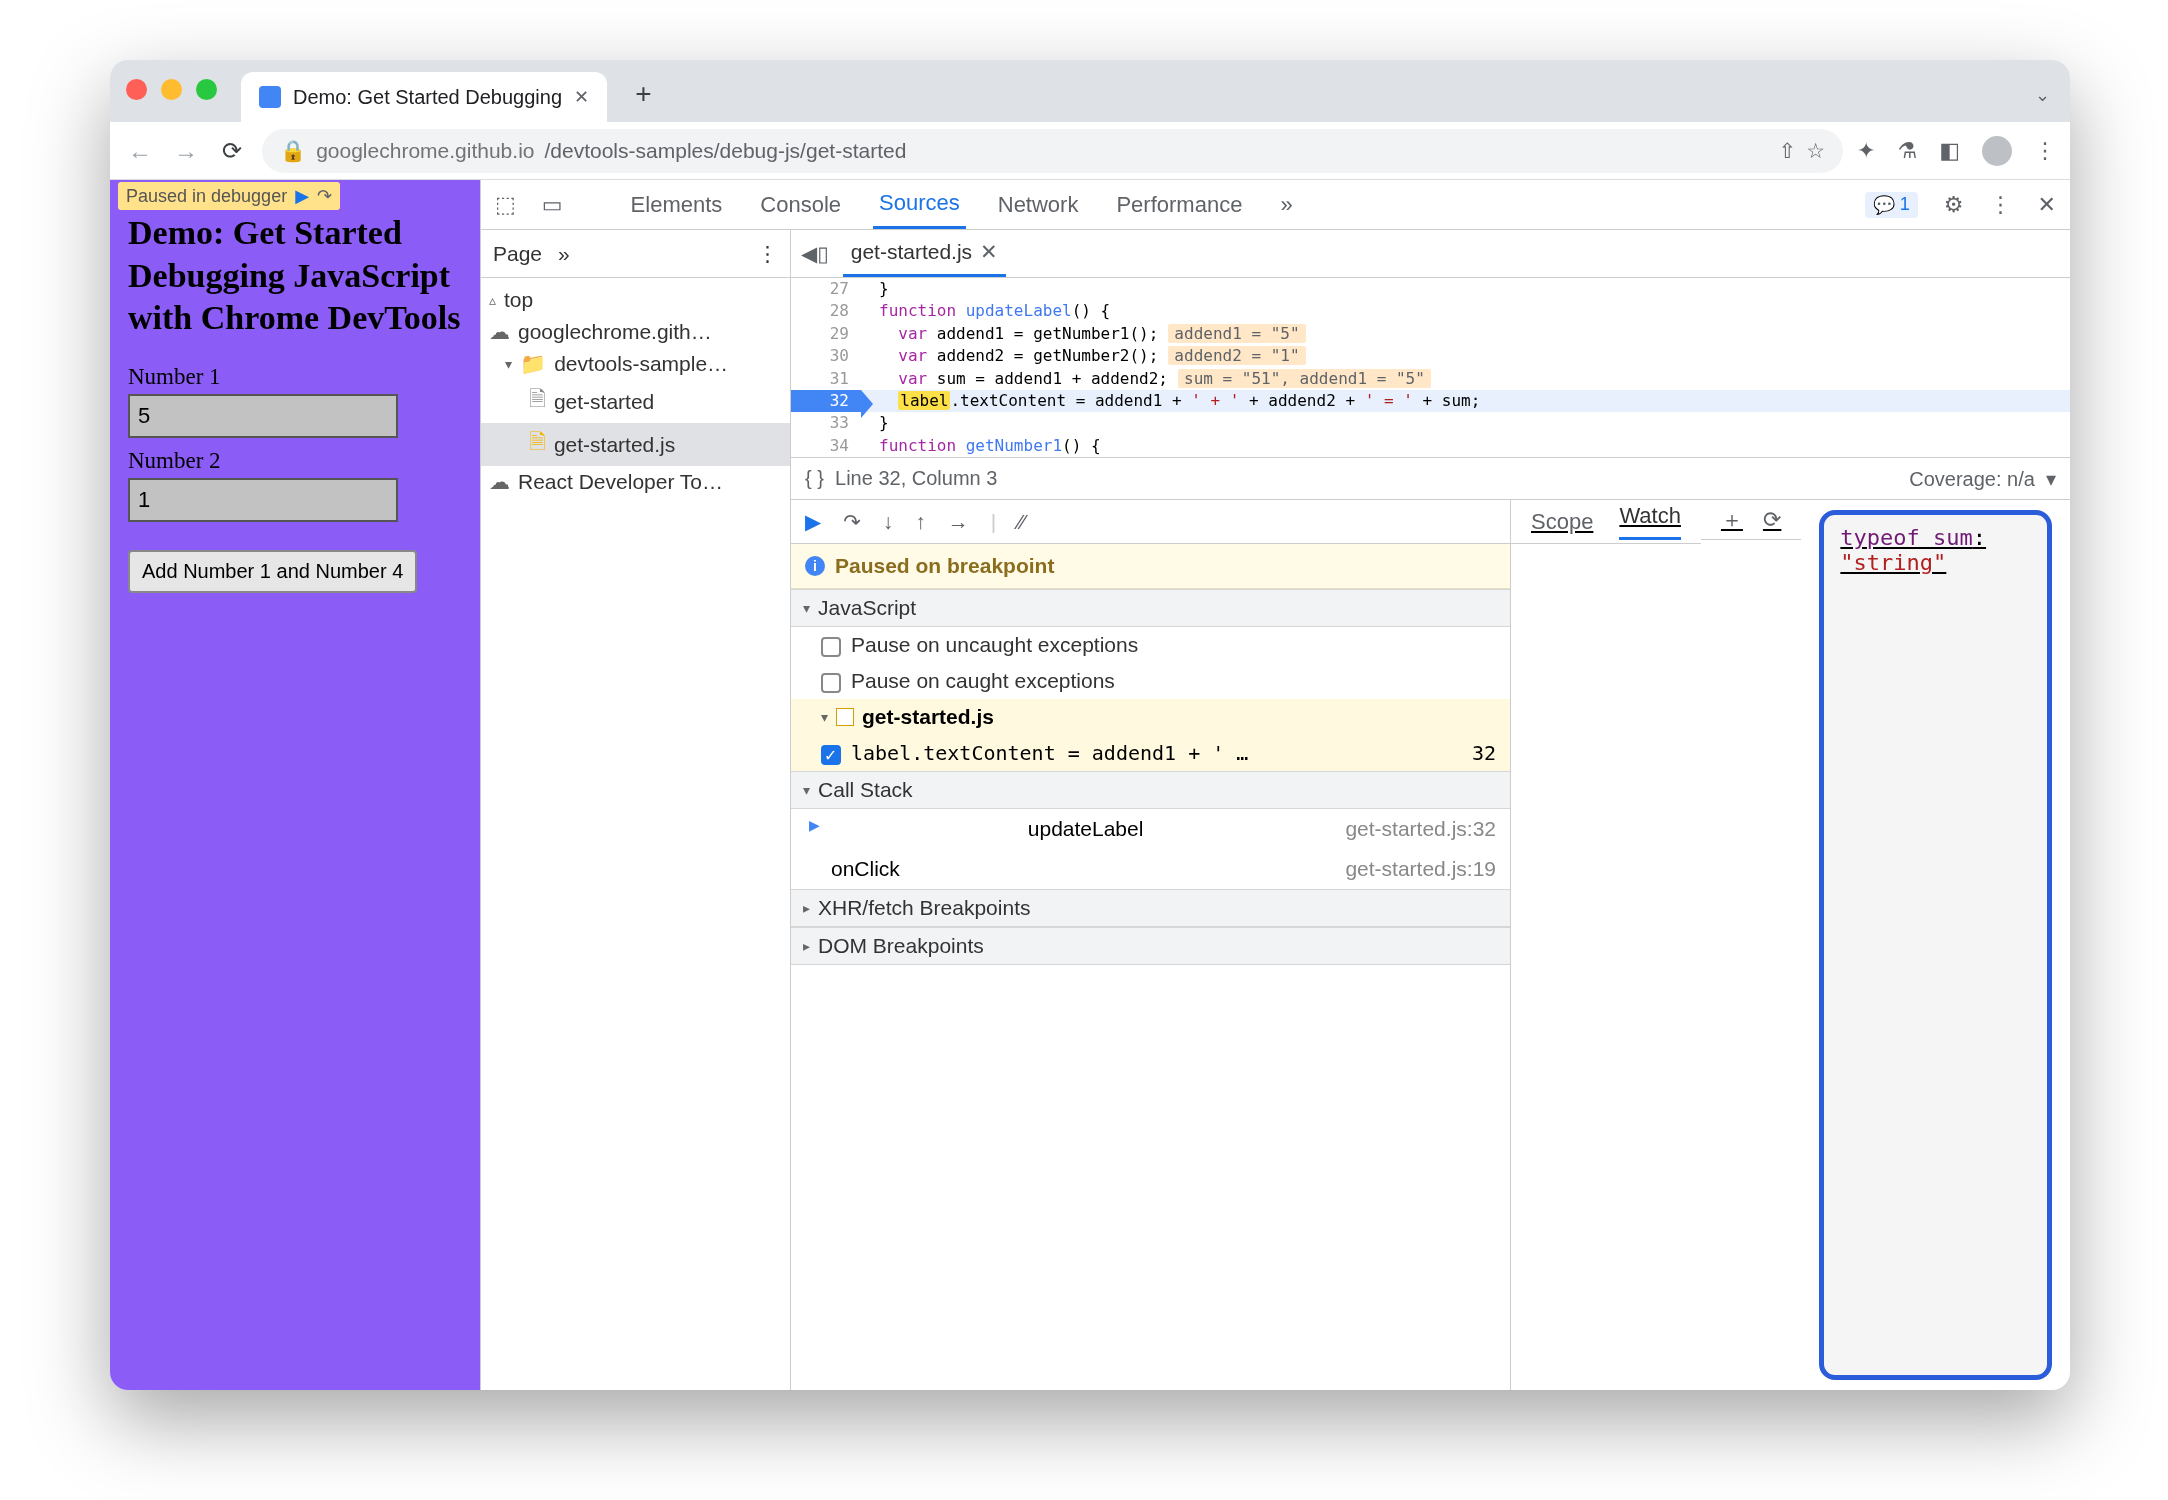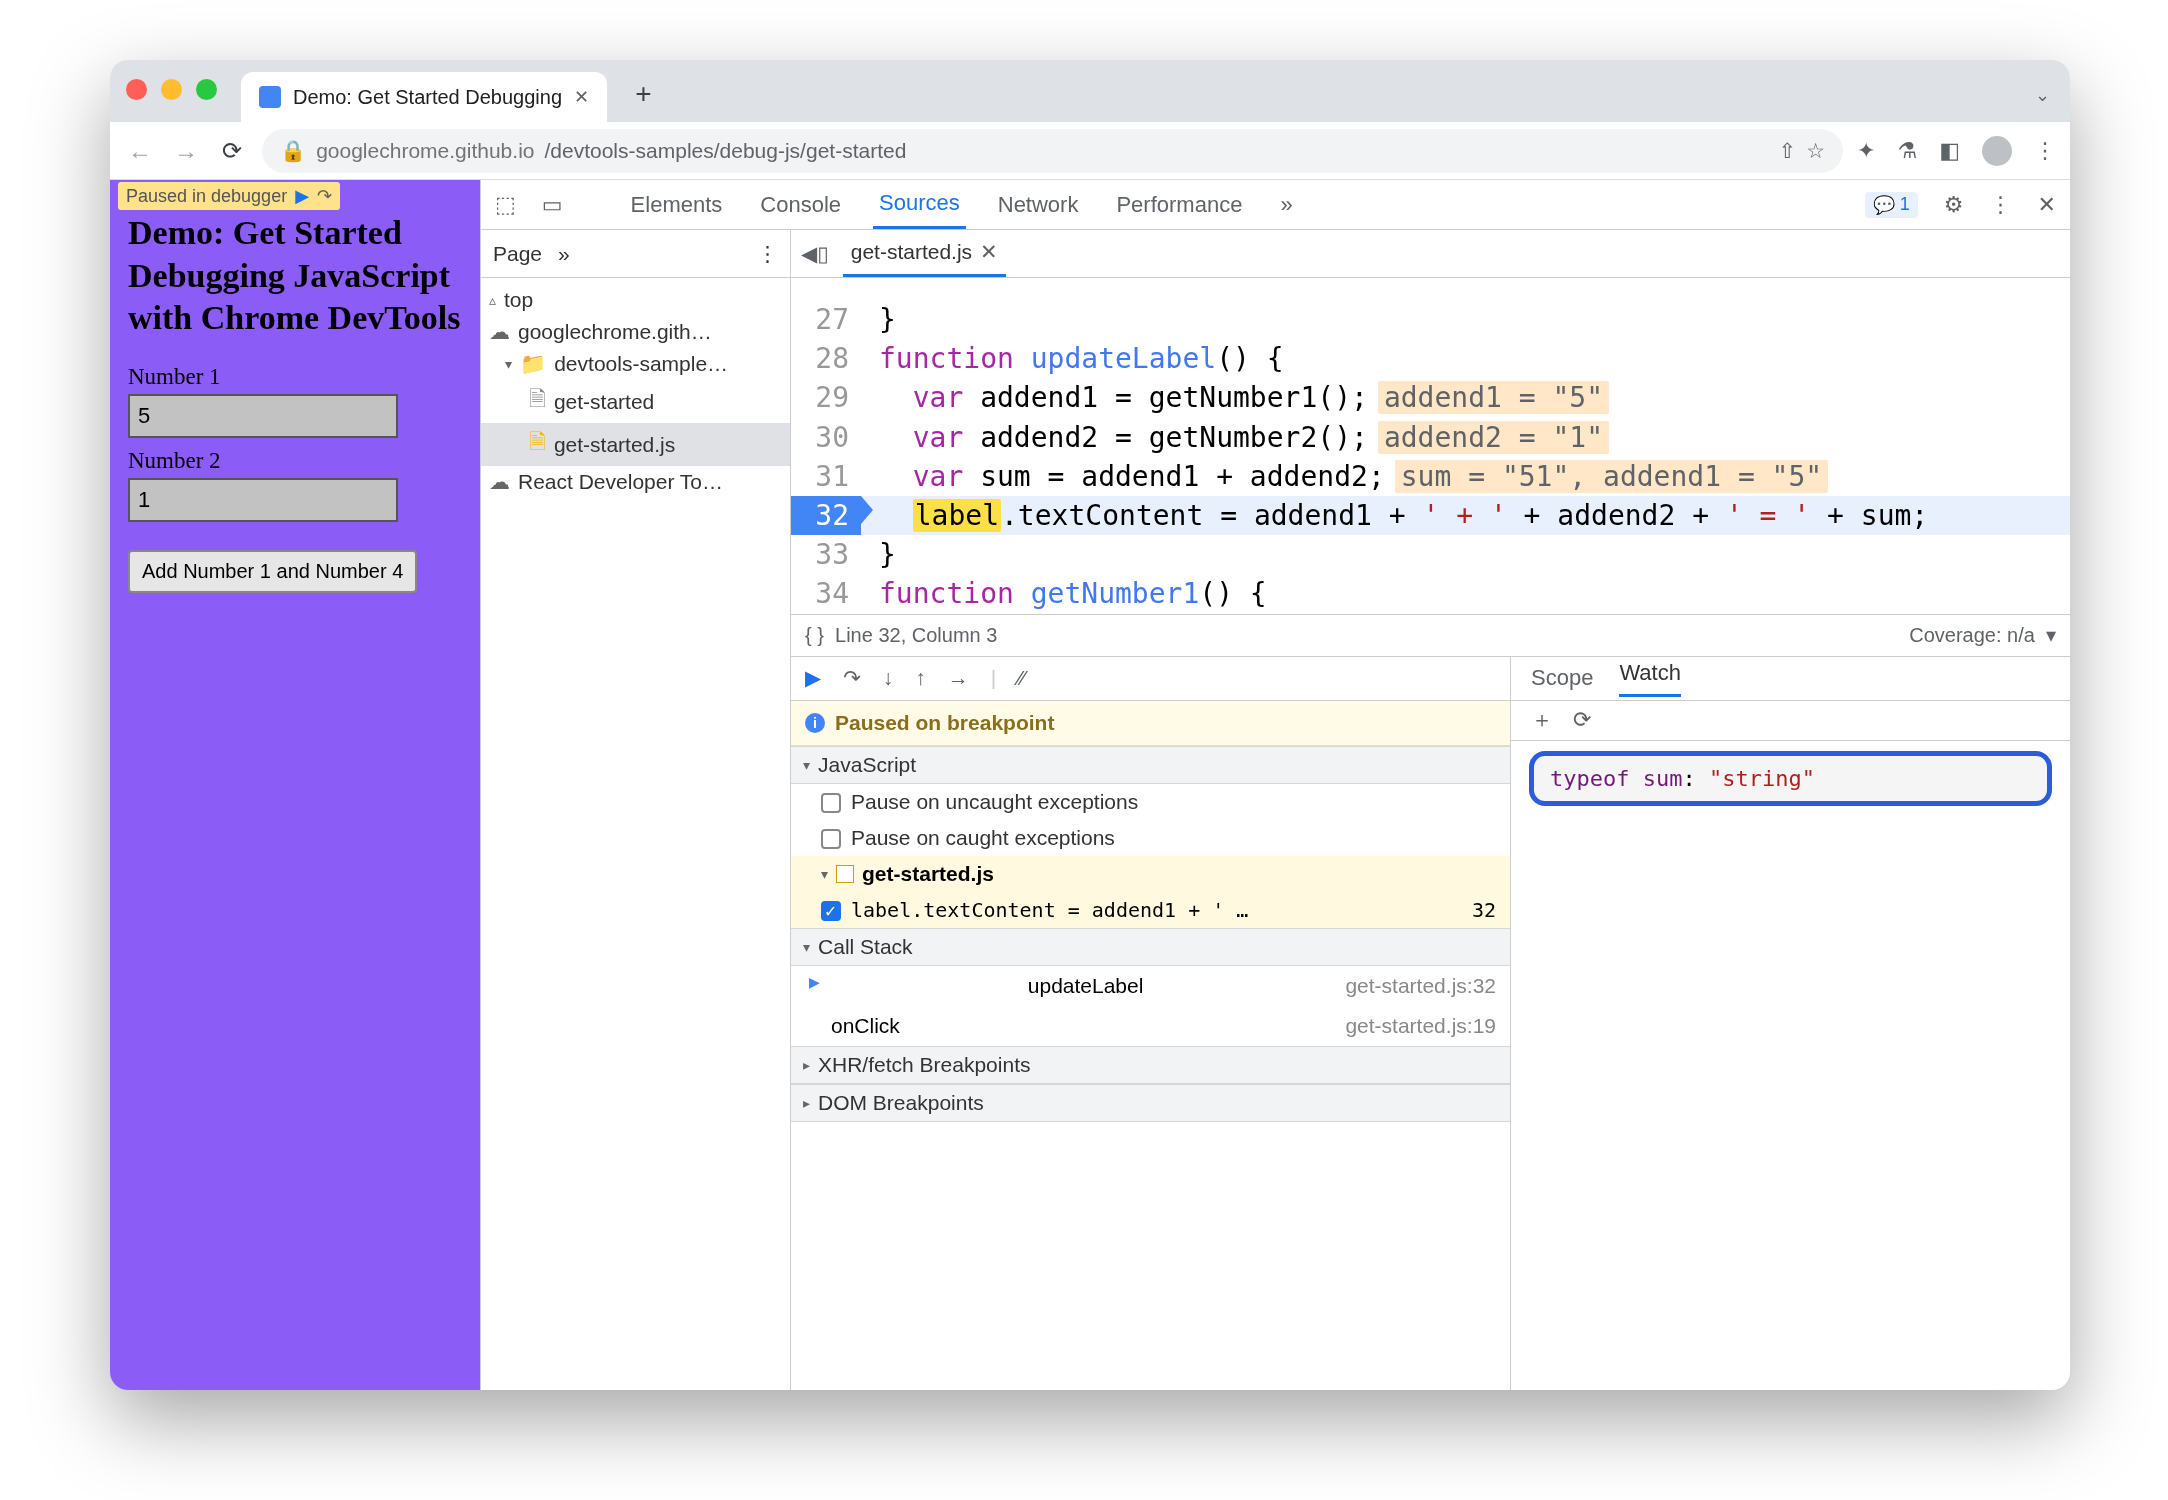--- a/index.html
+++ b/index.html
@@ -63,21 +63,21 @@
 .tri { font-size: 14px; color: #666; }
 .cloud { color: #666; }
 .folder { color: #4285f4; }
 .file-grey { color: #888; }
 .file-yellow { color: #f5b400; }
 
 
 .editor-col { flex: 1; display: flex; flex-direction: column; min-width: 0; }
 .editor-tabs { height: 48px; border-bottom: 1px solid #cdcdcd; display: flex; align-items: center; padding: 0 10px; gap: 14px; font-size: 21px; }
 .editor-tabs .file-tab { padding: 10px 8px; color: #333; border-bottom: 3px solid #1a73e8; display: flex; gap: 8px; align-items: center; }
-.code-area { font-family: ui-monospace, "SF Mono", Menlo, monospace; font-size: 28px; line-height: 1.4; background: #fff; margin-top: 22px; }
+.code-area { font-family: ui-monospace, "SF Mono", Menlo, monospace; font-size: 16px; line-height: 1.4; background: #fff; }
 .code-line { display: flex; }
 .gutter { width: 70px; text-align: right; padding-right: 12px; color: #999; user-select: none; background: #fff; }
 .gutter.bp { background: #4285f4; color: #fff; position: relative; }
 .gutter.bp::after { content: ''; position: absolute; right: -12px; top: 0; border-top: 14px solid transparent; border-bottom: 14px solid transparent; border-left: 12px solid #4285f4; }
 .src { padding-left: 18px; white-space: pre; }
 .code-line.hl { background: #e8f0fe; }
 .kw { color: #a626a4; }
 .fn { color: #4078f2; }
 .str { color: #b02020; }
 .varhl { background: #fde047; border-radius: 2px; padding: 0 2px; }
@@ -96,21 +96,21 @@
 .chk { width: 20px; height: 20px; border: 2px solid #888; border-radius: 4px; display: inline-block; vertical-align: middle; margin-right: 10px; background: #fff; }
 .chk.on { background: #1a73e8; border-color: #1a73e8; position: relative; }
 .chk.on::after { content: '✓'; color: #fff; position: absolute; left: 2px; top: -3px; font-size: 18px; }
 .bp-file { background: #fff9e0; padding: 6px 14px 6px 30px; display: flex; gap: 8px; align-items: center; }
 .bp-file .js-ico { width: 18px; height: 18px; border: 1.5px solid #d39e00; background: #fff; display: inline-block; }
 .bp-line-row { display: flex; justify-content: space-between; padding: 6px 14px 6px 30px; align-items: center; background: #fff9e0; font-family: ui-monospace, Menlo, monospace; font-size: 20px; }
 .callstack-row { display: flex; justify-content: space-between; padding: 8px 14px 8px 40px; }
 .callstack-row .loc { color: #888; }
 .callstack-row.current::before { content: '▶'; color: #4285f4; margin-left: -22px; margin-right: 6px; font-size: 14px; }
 
-.dbg-right { flex: 1; display: flex; flex-direction: column; }
+.dbg-right { flex: 1; display: flex; flex-direction: row; text-decoration: underline; }
 .scope-tabs { height: 44px; border-bottom: 1px solid #cdcdcd; display: flex; align-items: center; gap: 26px; padding: 0 20px; font-size: 22px; color: #5f6368; }
 .scope-tabs .st.active { color: #333; border-bottom: 3px solid #1a73e8; padding-bottom: 8px; }
 .watch-tools { height: 40px; border-bottom: 1px solid #cdcdcd; display: flex; align-items: center; gap: 20px; padding: 0 20px; color: #5f6368; font-size: 22px; }
 .watch-expr { margin: 10px 18px; padding: 10px 16px; border: 5px solid #2b5cd9; border-radius: 16px; font-family: ui-monospace, Menlo, monospace; font-size: 22px; background: #f5f5f5; display: inline-block; }
 .watch-expr .wk { color: #701a75; }
 .watch-expr .wv { color: #b02020; }
 
 .chevron-down { font-size: 18px; }
 </style>
 </head>

